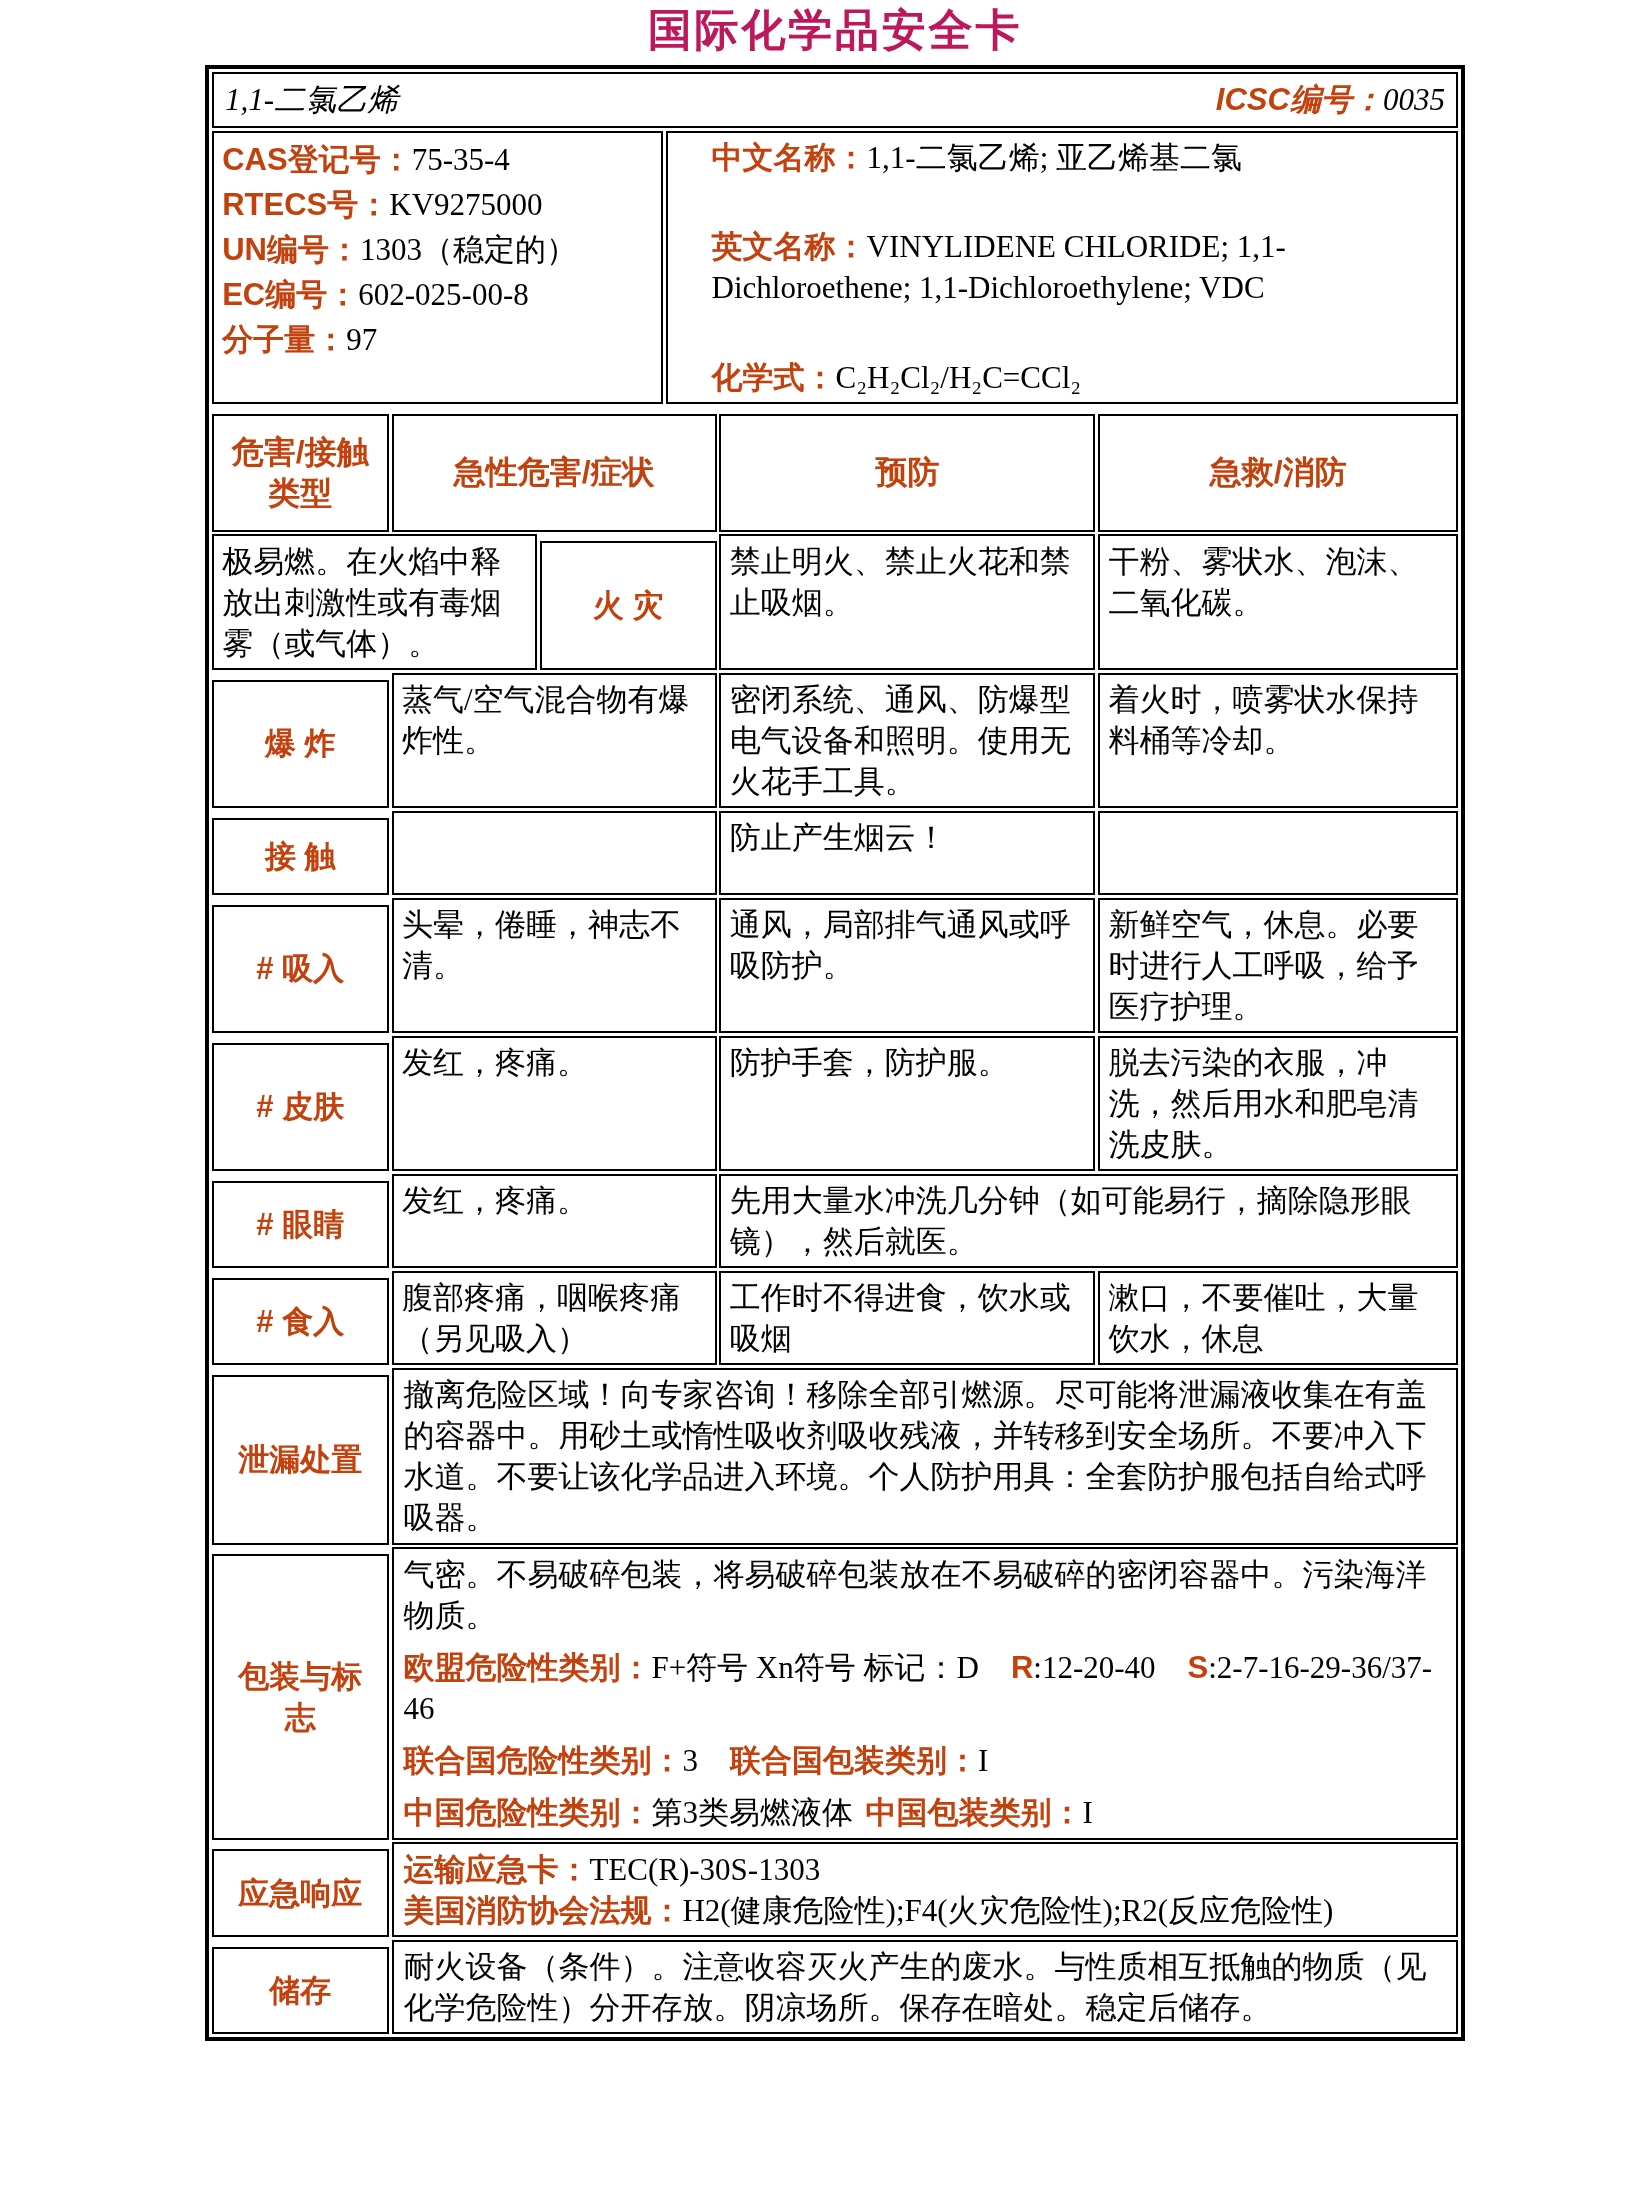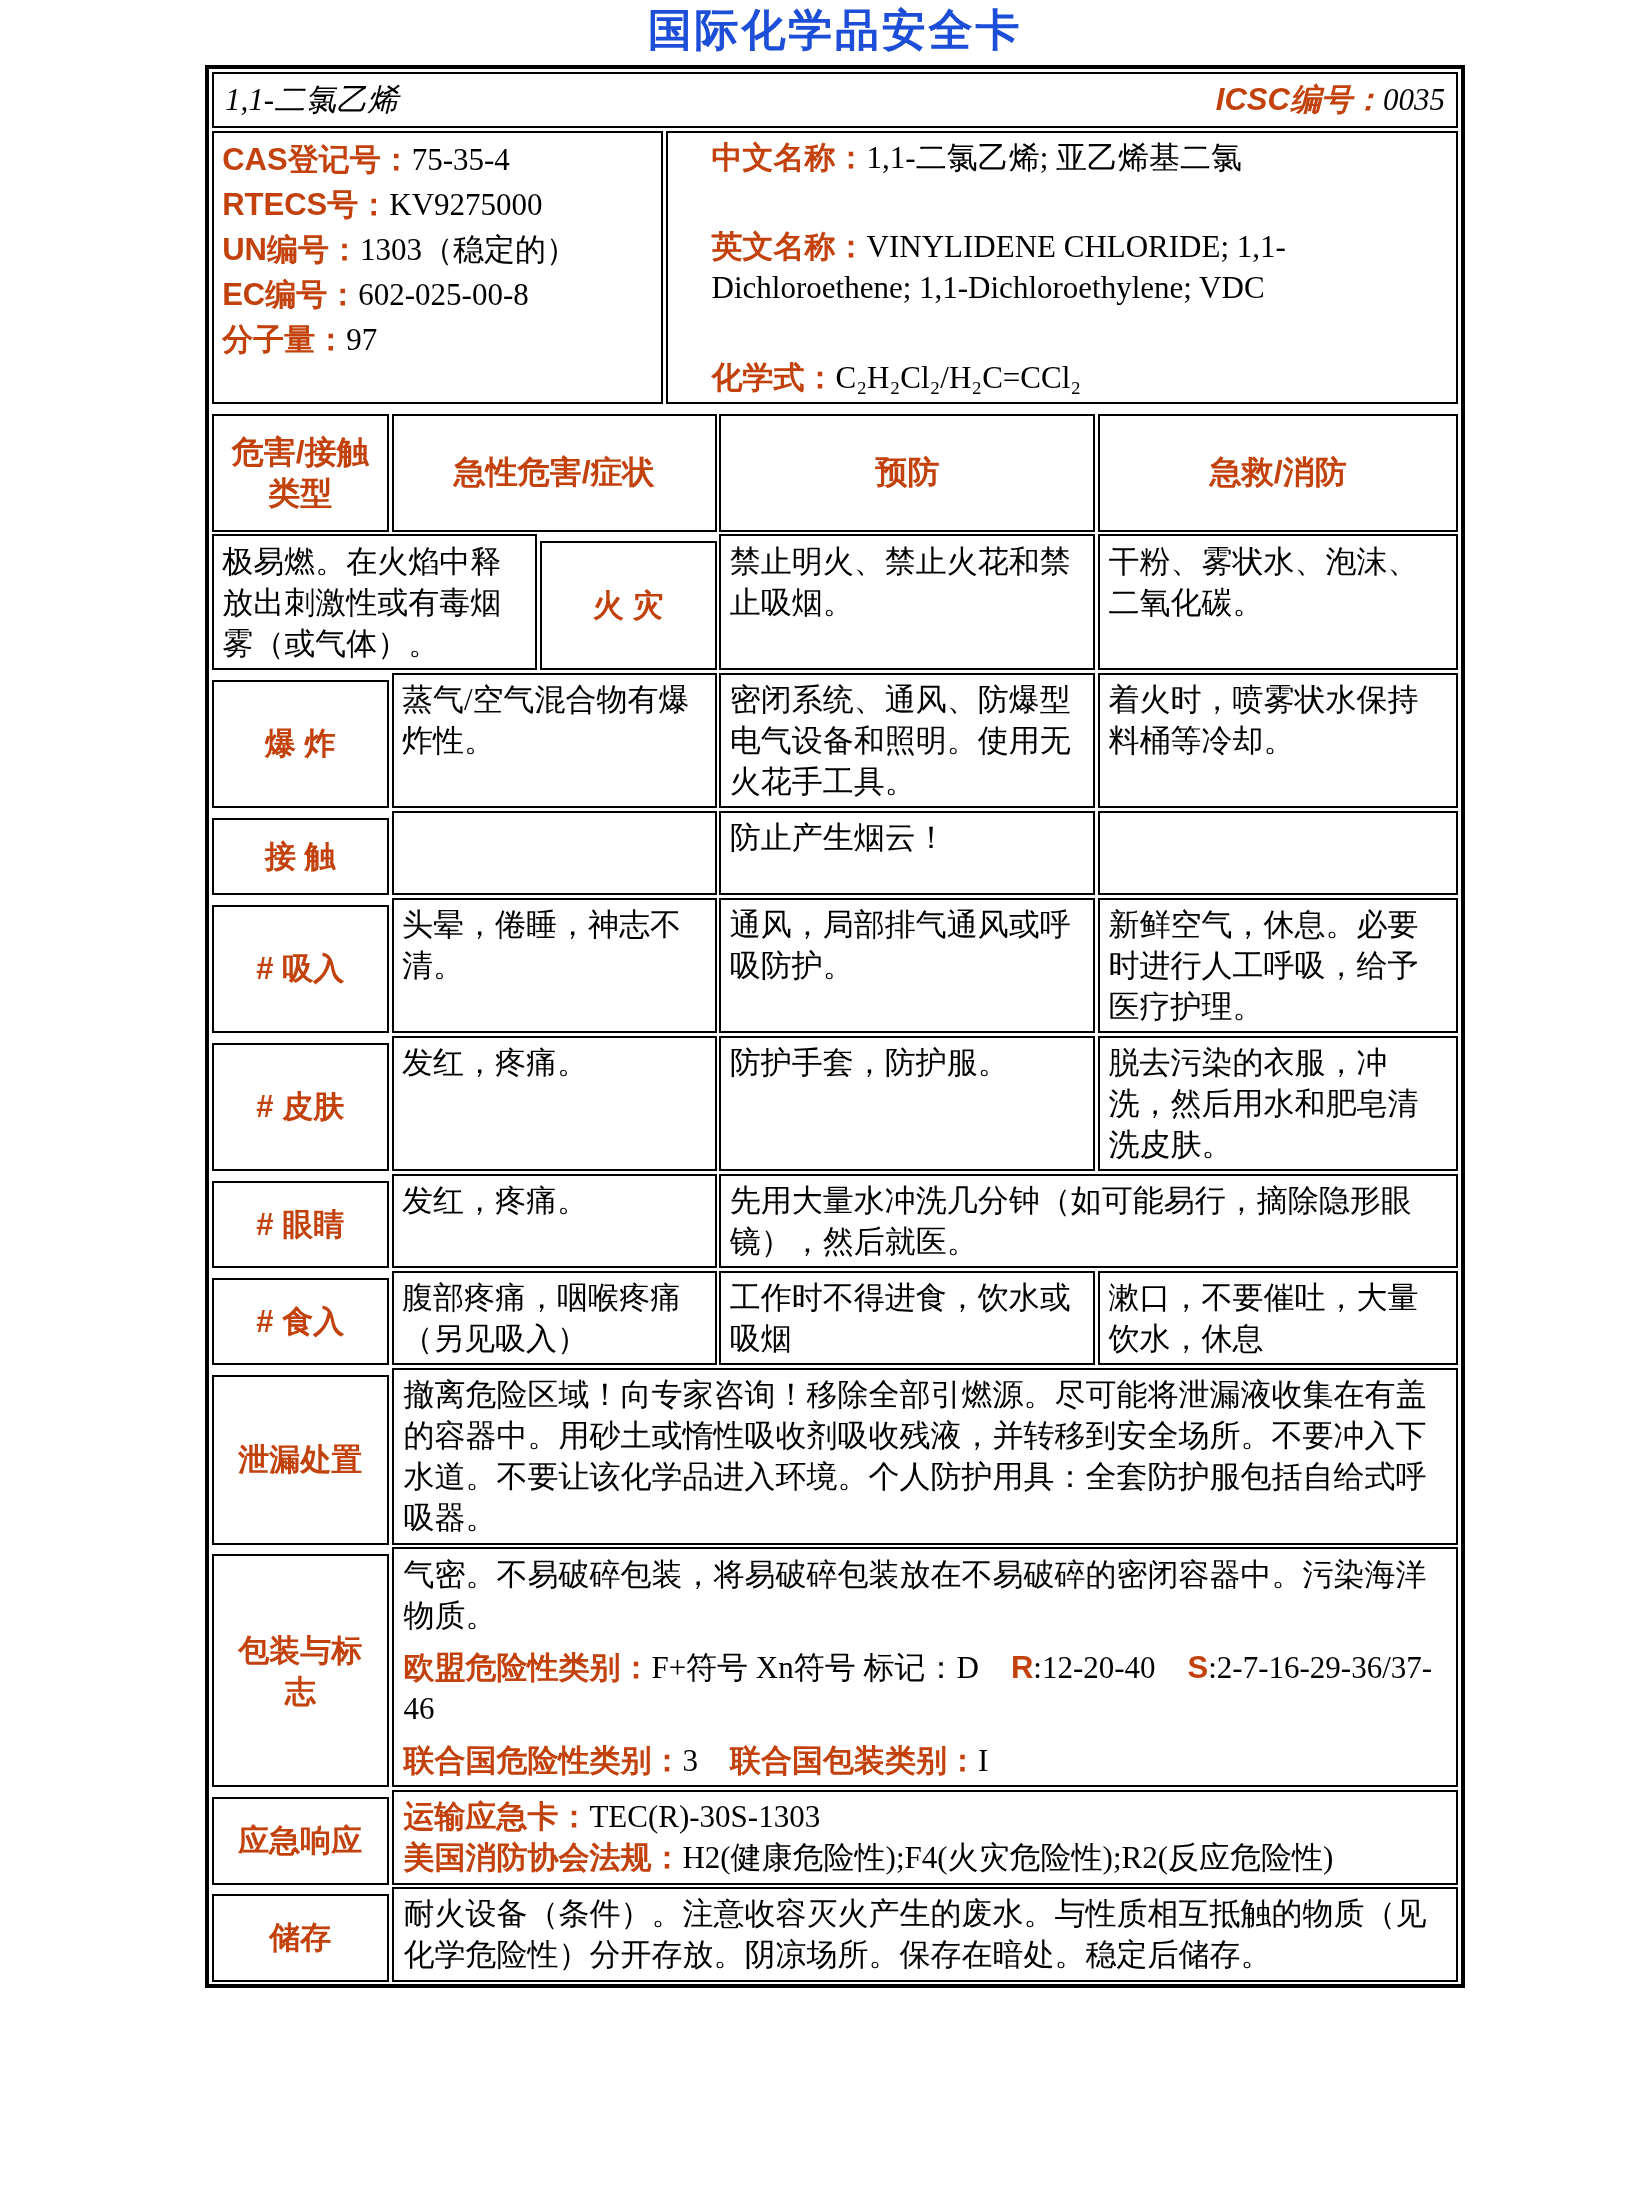--- a/index.html
+++ b/index.html
@@ -3,21 +3,21 @@
 <meta charset="utf-8">
 <style>
   html,body{margin:0;padding:0;background:#ffffff;}
   .page{
     width:1646px;height:2205px;position:relative;background:#ffffff;
     font-family:"Liberation Serif","DejaVu Serif",serif;color:#000;
   }
   .title{
     width:1260px;margin:4.2px 0 9.8px 205px;text-align:center;
     font-family:"Liberation Sans","DejaVu Sans",sans-serif;
-    font-size:44px;font-weight:900;color:#1d4ed8;letter-spacing:2.8px;line-height:51px;
+    font-size:44px;font-weight:900;color:#be185d;letter-spacing:2.8px;line-height:51px;
   }
   .card{
     width:1260px;margin-left:205px;border:4.2px solid #000;padding:2.8px;
     display:flex;flex-direction:column;gap:2.8px;box-sizing:border-box;background:#fff;
   }
   .trow{display:flex;gap:2.8px;}
   .cell{
     border:2.1px solid #000;box-sizing:border-box;background:#fff;
     font-size:31px;line-height:41px;padding:4.2px 8.4px;
   }
@@ -140,20 +140,21 @@
       <div class="cell c-label blue">泄漏处置</div>
       <div class="cell c-wide">撤离危险区域！向专家咨询！移除全部引燃源。尽可能将泄漏液收集在有盖的容器中。用砂土或惰性吸收剂吸收残液，并转移到安全场所。不要冲入下水道。不要让该化学品进入环境。个人防护用具：全套防护服包括自给式呼吸器。</div>
     </div>
 
     <div class="trow">
       <div class="cell c-label blue">包装与标志</div>
       <div class="cell c-wide">
         <p class="para">气密。不易破碎包装，将易破碎包装放在不易破碎的密闭容器中。污染海洋物质。</p>
         <p class="para breakall"><span class="blue">欧盟危险性类别：</span><span>F+符号 Xn符号 标记：D</span><span class="gap"></span><span class="blue">R</span><span>:12-20-40</span><span class="gap"></span><span class="blue">S</span><span>:2-7-16-29-36/37-46</span></p>
         <p class="para"><span class="blue">联合国危险性类别：</span><span>3</span><span class="gap"></span><span class="blue">联合国包装类别：</span><span>I</span></p>
+        <p class="para"><span class="blue">中国危险性类别：</span><span>第3类易燃液体</span><span class="gap-s"></span><span class="blue">中国包装类别：</span><span>I</span></p>
       </div>
     </div>
 
     <div class="trow">
       <div class="cell c-label blue">应急响应</div>
       <div class="cell c-wide">
         <div><span class="blue">运输应急卡：</span><span>TEC(R)-30S-1303</span></div>
         <div><span class="blue">美国消防协会法规：</span><span>H2(健康危险性);F4(火灾危险性);R2(反应危险性)</span></div>
       </div>
     </div>

